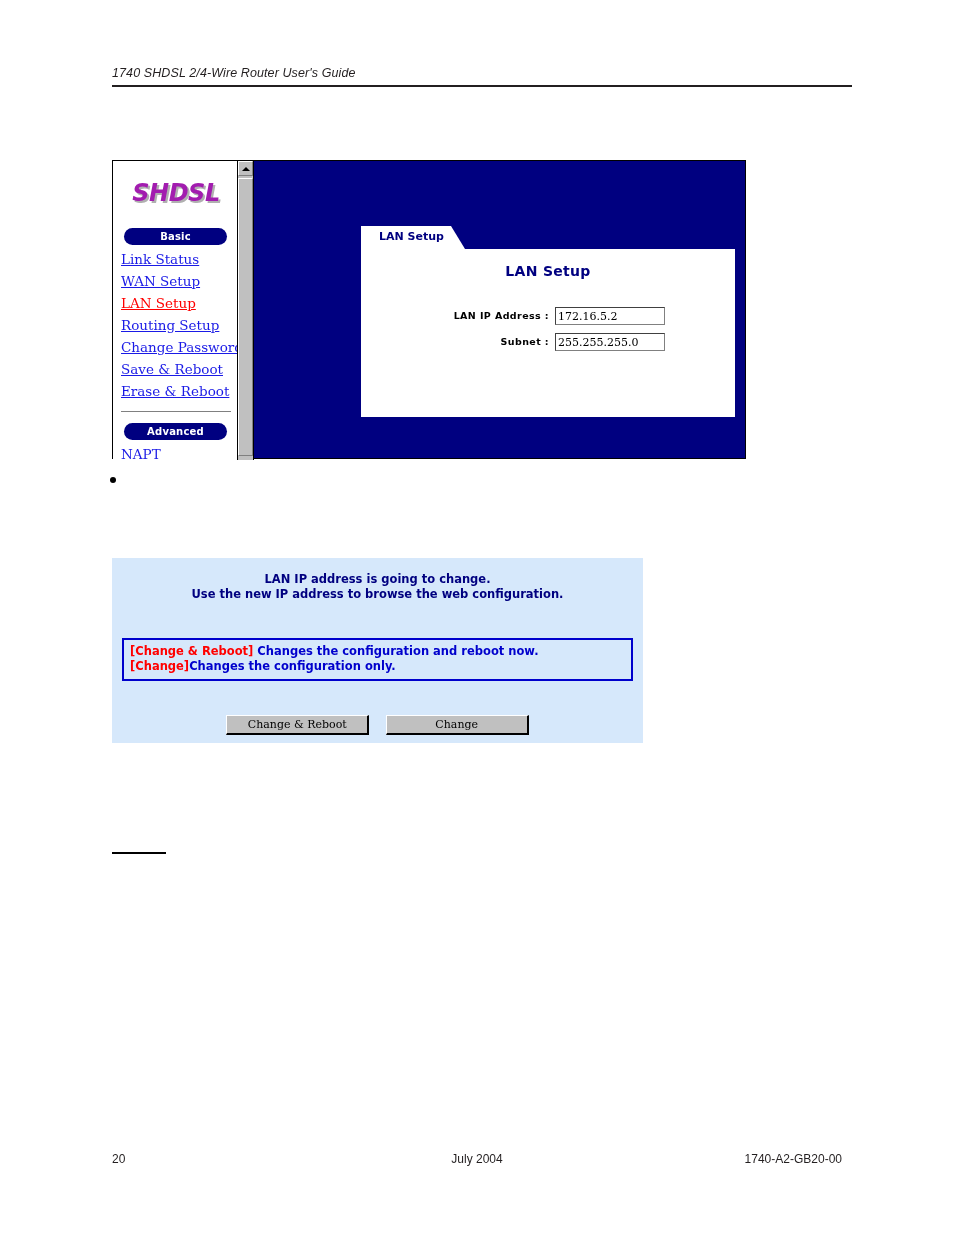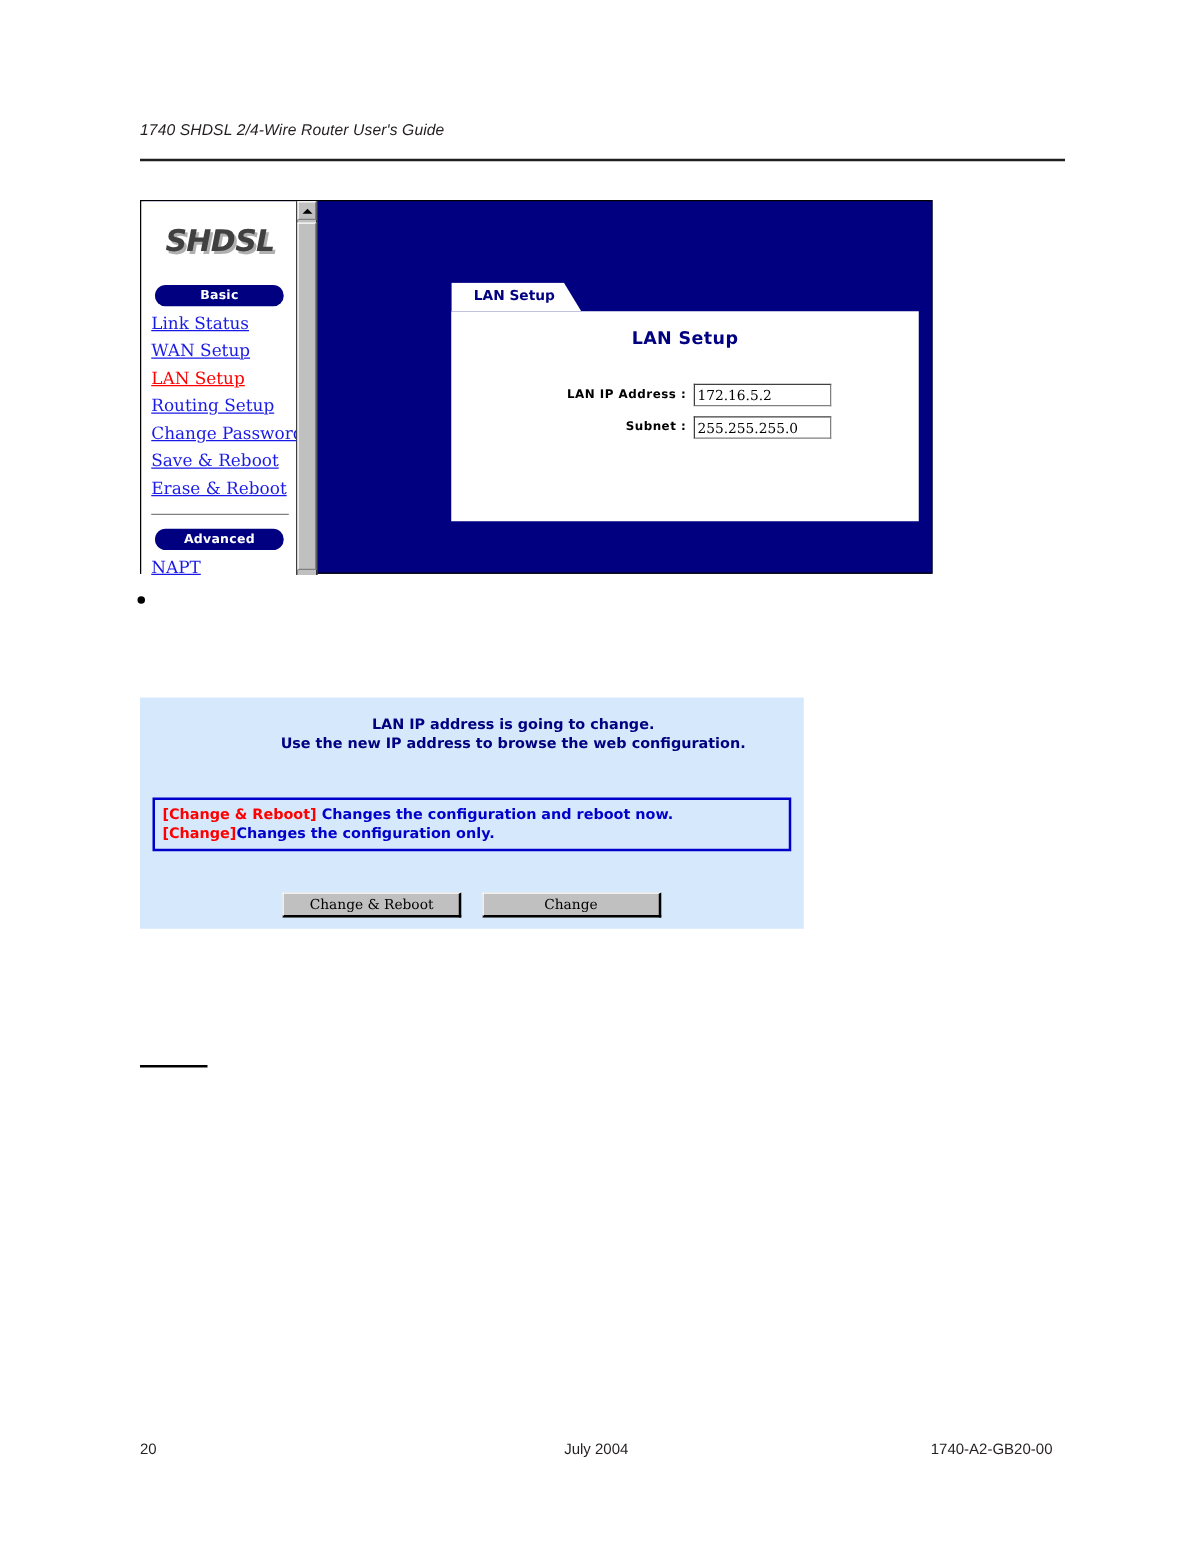--- a/index.html
+++ b/index.html
@@ -21,22 +21,21 @@
     left: 112px;
     top: 66px;
     width: 740px;
   }
   #page-header .hdr-text {
     font-family: "Liberation Sans", sans-serif;
     font-style: italic;
     font-size: 12.5px;
     color: #231f20;
     letter-spacing: 0.1px;
-    padding-bottom: 16px;
-    margin-top: 31px;
+    padding-bottom: 5px;
   }
   #page-header .hdr-rule {
     height: 1.5px;
     background: #231f20;
     width: 740px;
   }
 
   
   #router-ui {
     position: absolute;
@@ -62,21 +61,21 @@
   #shdsl-logo {
     position: absolute;
     left: 13px;
     top: 18px;
     width: 100px;
     text-align: center;
     font-family: "DejaVu Sans", sans-serif;
     font-size: 24px;
     font-weight: bold;
     font-style: italic;
-    color: #404040;
+    color: #a21caf;
     letter-spacing: -0.5px;
     text-shadow: 2px 2px 0 #b0b0b0;
   }
   .pill-button {
     position: absolute;
     left: 11px;
     width: 103px;
     height: 17px;
     line-height: 17px;
     background: #000080;
@@ -299,21 +298,20 @@
   #dialog-message {
     position: absolute;
     left: 0; top: 14px;
     width: 531px;
     text-align: center;
     font-family: "DejaVu Sans", sans-serif;
     font-size: 11.5px;
     font-weight: bold;
     color: #000080;
     line-height: 15px;
-    margin-left: 33px;
   }
   #dialog-note {
     position: absolute;
     left: 10px;
     top: 80px;
     width: 511px;
     box-sizing: border-box;
     background: #d6e8fb;
     border: 2px solid #0000cc;
     padding: 4px 6px 5px 6px;

